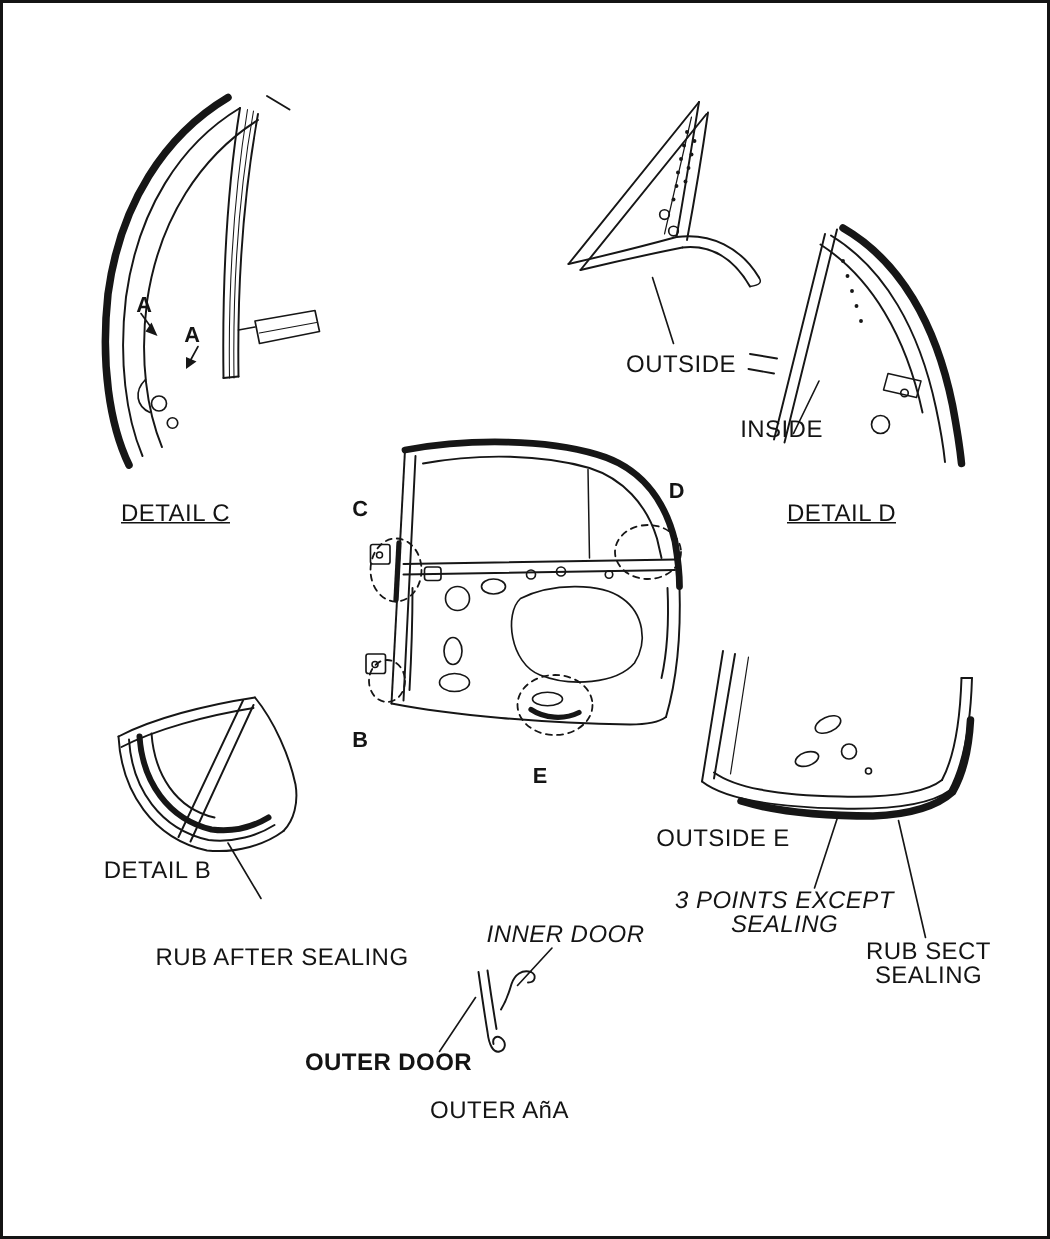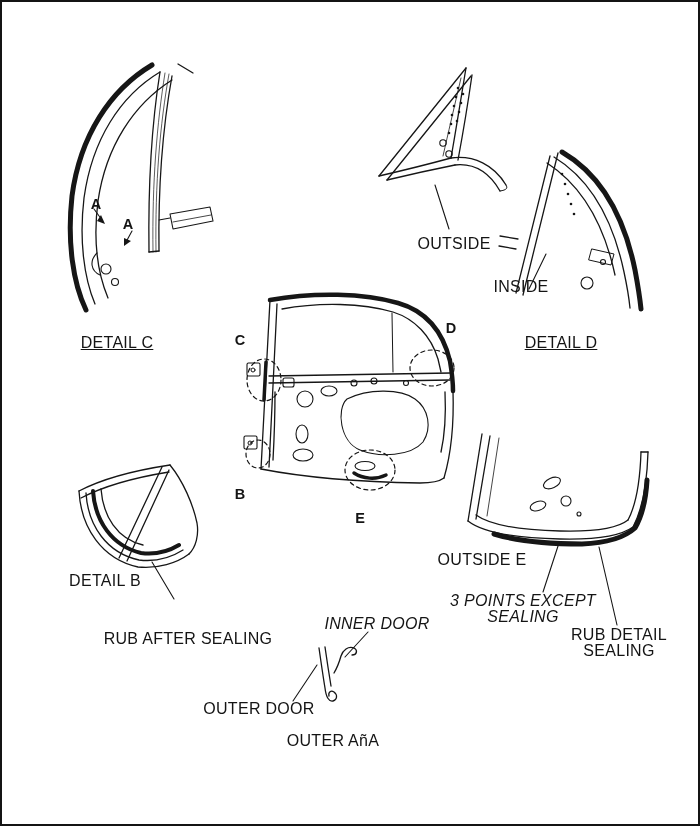--- a/index.html
+++ b/index.html
@@ -185,20 +185,20 @@
   <div class="lbl" style="left:519px; top:277px;">INSIDE</div>
   <div class="lbl" style="left:559px; top:333px;text-decoration:underline;">DETAIL D</div>
   <div class="lbl" style="left:103px; top:571px;text-align:center;">DETAIL B</div>
   <div class="lbl" style="left:186px; top:600px;margin-top:29px;">RUB AFTER SEALING</div>
   <div class="lbl" style="left:480px; top:550px;">OUTSIDE E</div>
   <div class="lbl" style="left:521px; top:591px;font-style:italic;">
     <span class="ln">3 POINTS EXCEPT</span>
     <span class="ln">SEALING</span>
   </div>
   <div class="lbl" style="left:617px; top:625px;">
-    <span class="ln">RUB DETAIL</span>
+    <span class="ln">RUB SECT</span>
     <span class="ln">SEALING</span>
   </div>
   <div class="lbl" style="left:375px; top:614px;font-style:italic;">INNER DOOR</div>
-  <div class="lbl" style="left:257px; top:699px;">OUTER DOOR</div>
+  <div class="lbl" style="left:257px; top:699px;font-weight:bold;">OUTER DOOR</div>
   <div class="lbl" style="left:331px; top:731px;">OUTER AñA</div>
 
 </div>
 
 </body></html>

